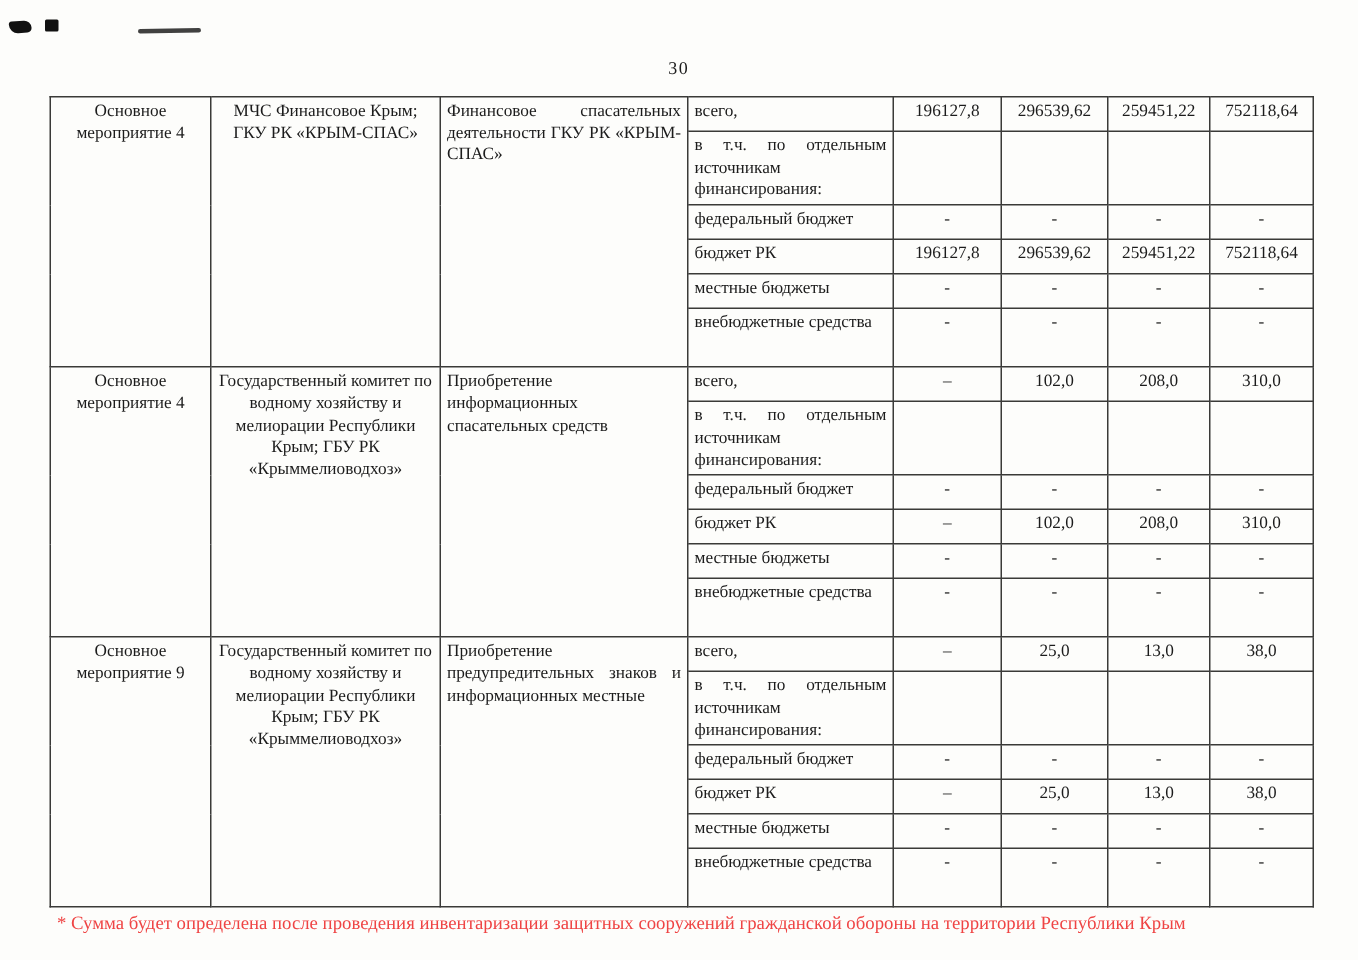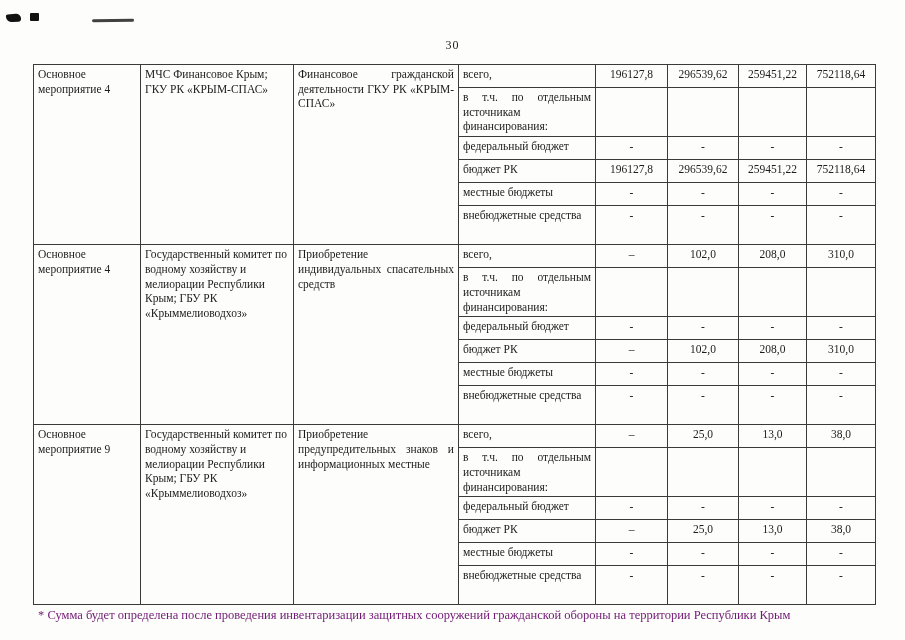--- a/index.html
+++ b/index.html
@@ -38,34 +38,34 @@
     table-layout: fixed;
     font-size: 11.5px;
     line-height: 1.28;
   }
   table.budget td {
     border: 1px solid #3a3a38;
     vertical-align: top;
     padding: 2px 4px 2px 4px;
     overflow: hidden;
   }
-  td.head-cell   { text-align: left; }
+  td.head-cell   { text-align: center; }
   td.desc-cell   { text-align: justify; }
   td.label-cell  { text-align: justify; }
   td.value-cell  { text-align: center; vertical-align: middle; padding: 2px 2px; }
   
   tbody tr            { height: 23px; }
   tbody tr:nth-child(6n+2) { height: 47px; }
   tbody tr:nth-child(6n+6) { height: 39px; }
   .footnote {
     position: absolute;
     left: 38px; top: 596px;
     width: 850px;
     font-size: 12.5px;
-    color: #701a75;
+    color: #ef4444;
   }
 </style>
 </head>
 <body>
 
 <div class="page">
 
   <div class="scan-artifact artifact-1"></div>
   <div class="scan-artifact artifact-2"></div>
   <div class="scan-artifact artifact-3"></div>
@@ -80,21 +80,21 @@
       <col style="width:137px">
       <col style="width:72px">
       <col style="width:71px">
       <col style="width:68px">
       <col style="width:69px">
     </colgroup>
     <tbody id="table-body">
         <tr>
           <td rowspan="6" class="head-cell">Основное мероприятие 4</td>
           <td rowspan="6" class="head-cell">МЧС Финансовое Крым; ГКУ РК «КРЫМ-СПАС»</td>
-          <td rowspan="6" class="desc-cell">Финансовое гражданской деятельности ГКУ РК «КРЫМ-СПАС»</td>
+          <td rowspan="6" class="desc-cell">Финансовое спасательных деятельности ГКУ РК «КРЫМ-СПАС»</td>
           <td class="label-cell">всего,</td>
           <td class="value-cell">196127,8</td>
           <td class="value-cell">296539,62</td>
           <td class="value-cell">259451,22</td>
           <td class="value-cell">752118,64</td>
         </tr>
         <tr>
           <td class="label-cell">в т.ч. по отдельным источникам финансирования:</td>
           <td class="value-cell"></td>
           <td class="value-cell"></td>
@@ -125,21 +125,21 @@
         <tr>
           <td class="label-cell">внебюджетные средства</td>
           <td class="value-cell">-</td>
           <td class="value-cell">-</td>
           <td class="value-cell">-</td>
           <td class="value-cell">-</td>
         </tr>
         <tr>
           <td rowspan="6" class="head-cell">Основное мероприятие 4</td>
           <td rowspan="6" class="head-cell">Государственный комитет по водному хозяйству и мелиорации Республики Крым; ГБУ РК «Крыммелиоводхоз»</td>
-          <td rowspan="6" class="desc-cell">Приобретение индивидуальных спасательных средств</td>
+          <td rowspan="6" class="desc-cell">Приобретение информационных спасательных средств</td>
           <td class="label-cell">всего,</td>
           <td class="value-cell">–</td>
           <td class="value-cell">102,0</td>
           <td class="value-cell">208,0</td>
           <td class="value-cell">310,0</td>
         </tr>
         <tr>
           <td class="label-cell">в т.ч. по отдельным источникам финансирования:</td>
           <td class="value-cell"></td>
           <td class="value-cell"></td>

